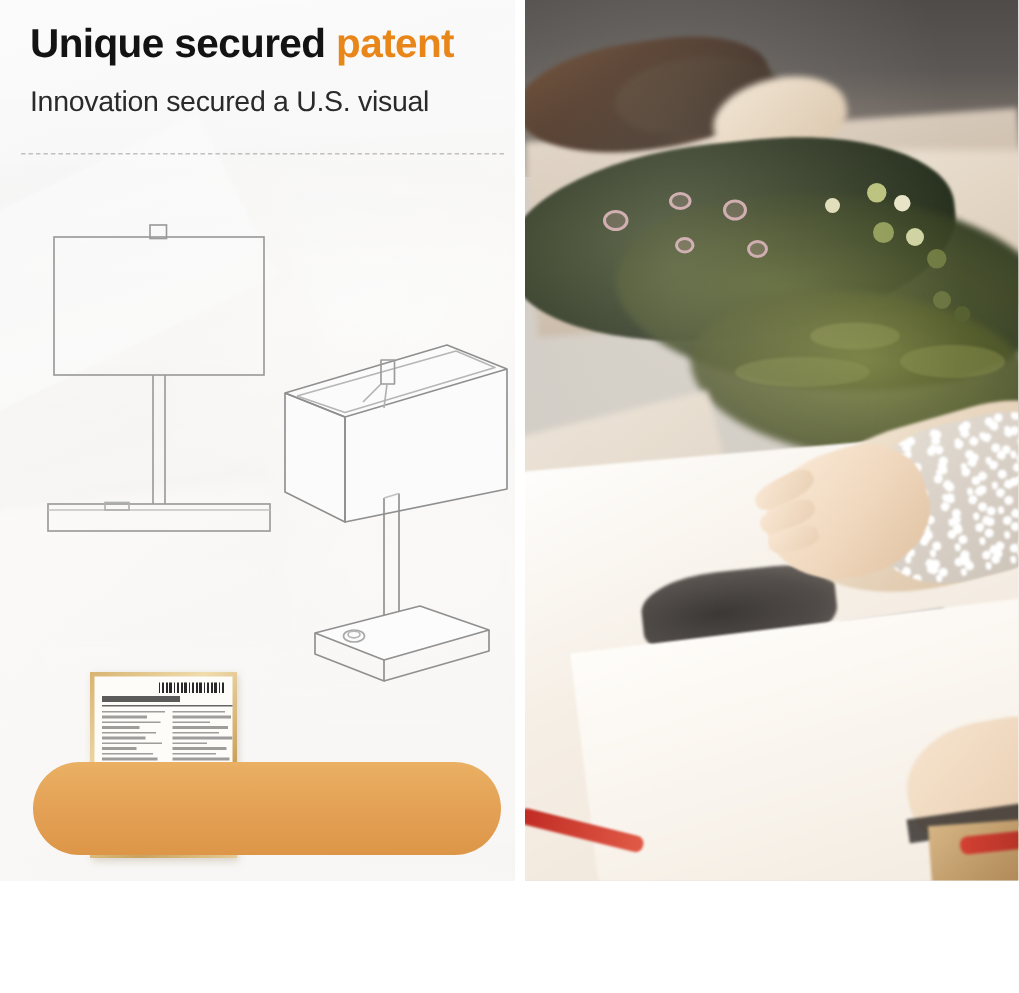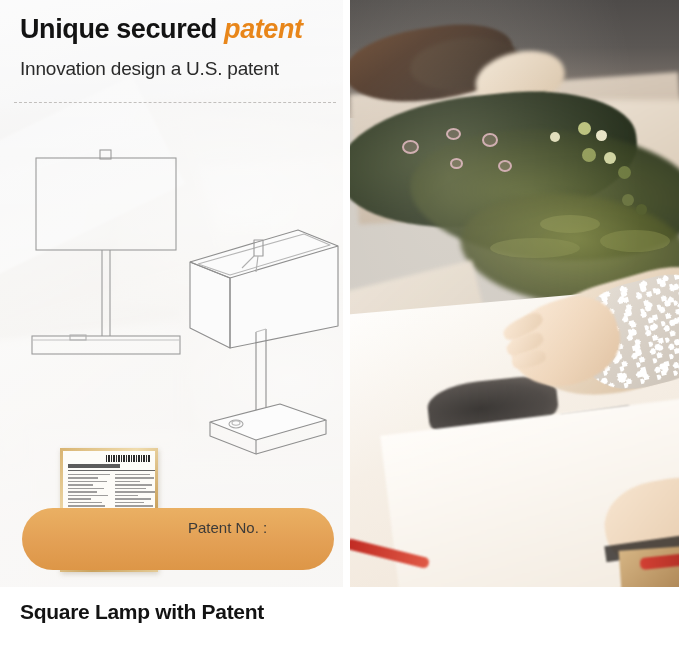--- a/index.html
+++ b/index.html
@@ -39,21 +39,21 @@
   .bp-white { position:absolute; left:-60px; top:120px; width:230px; height:120px;
          background:#ffffff; transform: rotate(-26deg); opacity:.85; filter: blur(1px);}
 
   .left-wash { position: absolute; inset: 0;
     background: linear-gradient(180deg, rgba(255,255,255,.72) 0%, rgba(255,255,255,.55) 30%,
                 rgba(255,255,255,.50) 60%, rgba(255,255,255,.62) 100%); }
 
   
   .head-title { position: absolute; left: 20px; top: 14px; font-size: 27px; font-weight: bold;
                 letter-spacing: -.4px; color: #131313; white-space: nowrap; }
-  .head-title .accent { color: #E8861A; font-style: italic; }
+  .head-title .accent { color: #E8861A; }
   .head-sub { position: absolute; left: 20px; top: 58px; font-size: 19px; color: #2a2a2a;
               letter-spacing: -.2px; white-space: nowrap; }
   .divider { position: absolute; left: 14px; top: 102px; width: 322px; height: 0;
              border-top: 1.5px dashed #b9b6b3; opacity: .85; }
 
   
   .draw-flat { position: absolute; left: 14px; top: 140px; width: 180px; height: 230px; }
   .draw-iso  { position: absolute; left: 168px; top: 228px; width: 186px; height: 236px; }
   .draw-flat svg, .draw-iso svg { width: 100%; height: 100%; display: block; }
 
@@ -178,21 +178,21 @@
       <div class="bp bp4"></div>
         <div class="bp bp5"></div>
         <div class="bp bp6"></div>
       <div class="bp bp7"></div>
         <div class="bp-white"></div>
     </div>
     <div class="left-wash"></div>
 
     <div class="head-title"><span>Unique secured </span><span class="accent">patent</span></div>
 
-    <div class="head-sub">Innovation design a U.S. patent</div>
+    <div class="head-sub">Innovation secured a U.S. visual</div>
 
     <div class="divider"></div>
 
     <div class="draw-flat">
       <svg viewBox="0 0 180 230" fill="none" stroke="#9b9b9b" stroke-width="1.1">
         <rect x="22" y="18" width="140" height="92"></rect>
         <rect x="86" y="10" width="11" height="9"></rect>
         <line x1="88" y1="110" x2="88" y2="196"></line>
         <line x1="96" y1="110" x2="96" y2="196"></line>
         <rect x="18" y="196" width="148" height="18"></rect>
@@ -276,21 +276,20 @@
           <polyline points="8,8 20,12 20,20"></polyline>
           <polyline points="20,12 38,7"></polyline>
           <line x1="22" y1="20" x2="22" y2="27"></line>
           <polygon points="16,27 26,24 32,26 22,29"></polygon>
         </svg>
       </div>
     </div>
 
     <div class="pill"></div>
     <div class="pill-text">
-      <div class="pill-l1">Patent No. :</div>
     </div>
   </div>
 
   <div class="right-panel">
     <div class="rp sky"></div>
     <div class="rp wall"></div>
     <div class="rp wall2"></div>
     <div class="rp leather"></div>
     <div class="rp leather2"></div>
     <div class="rp hand-top"></div>
@@ -335,15 +334,14 @@
       
     </div>
     <div class="rp hand-low"></div>
     <div class="rp book-edge"></div>
     <div class="rp wood"></div>
     <div class="rp red-pen"></div>
     <div class="rp red-pen2"></div>
     <div class="photo-glow"></div>
   </div>
 
-  <div class="foot-title">Square Lamp with Patent</div>
 
 </div>
 
 </body></html>

